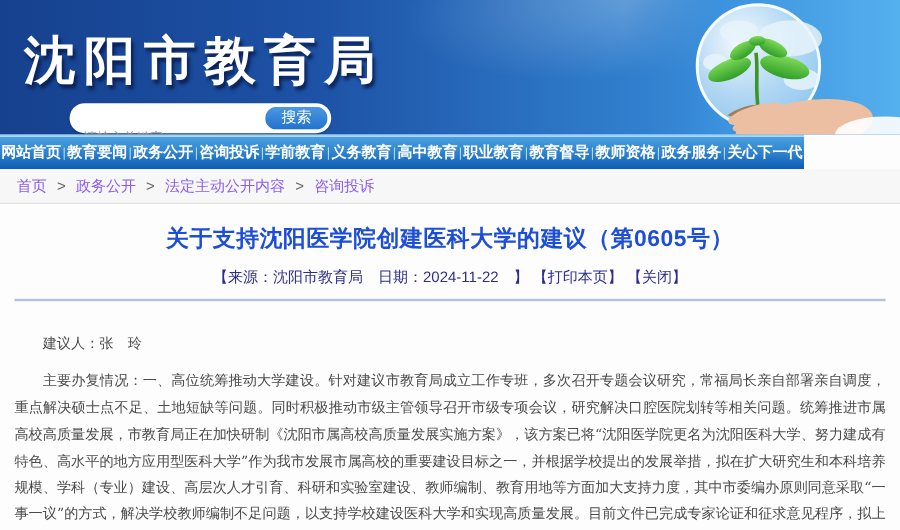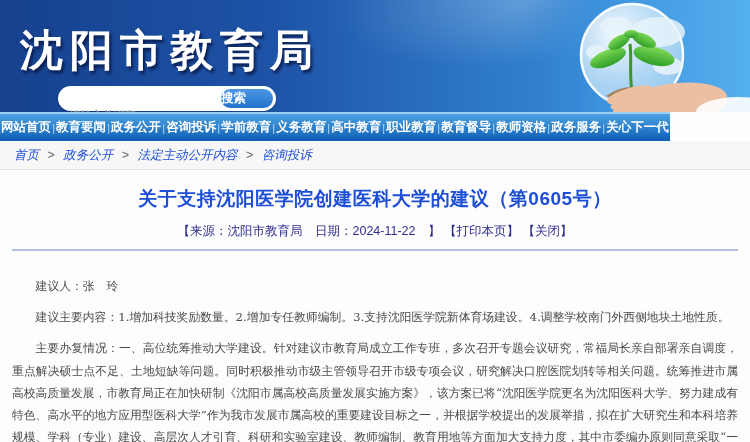--- a/index.html
+++ b/index.html
@@ -15,32 +15,32 @@
     font-family:"DejaVu Serif","Liberation Serif",serif;
     font-size:43px;font-weight:bold;color:#ffffff;letter-spacing:7px;
     text-shadow:2px 3px 3px rgba(8,24,70,.85);}
   .search-bar{position:absolute;left:58px;top:86px;width:218px;height:25px;
     background:#ffffff;border-radius:13px;box-shadow:0 1px 2px rgba(0,0,0,.25);}
   .search-input{position:absolute;left:10px;top:17px;width:140px;height:22px;border:none;outline:none;
     background:transparent;font-size:11px;color:#555;}
   .search-input::placeholder{color:#9a9a9a;}
   .search-btn{position:absolute;right:2px;top:2px;width:54px;height:21px;
     background:linear-gradient(180deg,#4b97e2,#2272cd);border:1px solid #fff;border-radius:11px;
-    color:#fff;font-size:12.5px;font-weight:bold;line-height:19px;text-align:left;cursor:pointer;padding:0;}
+    color:#fff;font-size:12.5px;font-weight:normal;line-height:19px;text-align:center;cursor:pointer;padding:0;}
   .banner-art{position:absolute;right:0;top:0;width:230px;height:112px;}
   
   .nav{width:670px;height:27px;border-top:2px solid #9bd0f3;
     background:linear-gradient(180deg,#4aa0e0 0%,#2a7ecb 55%,#0d5db3 100%);
     display:flex;align-items:center;justify-content:space-evenly;}
   .nav a{color:#ffffff;font-size:12.5px;font-weight:bold;text-decoration:none;white-space:nowrap;}
   .nav .sep{color:rgba(200,230,250,.85);font-size:11px;}
   
   .breadcrumb{width:750px;height:29px;line-height:29px;background:#f7f7f7;
     border-bottom:1px solid #e3e3e3;font-size:12.5px;color:#4a4a4a;padding-left:14px;box-sizing:border-box;}
-  .breadcrumb a{color:#1d4ed8;text-decoration:none;font-style:italic;}
+  .breadcrumb a{color:#8b5cf6;text-decoration:none;}
   .breadcrumb .bsep{margin:0 5px;color:#666;}
   
   .content{padding:0 12px;}
   .article-title{margin:16px 0 0 0;text-align:center;font-size:19px;font-weight:bold;color:#1d4ed8;
     letter-spacing:.5px;}
   .article-meta{margin-top:11px;text-align:center;font-size:12.5px;color:#2d2d8e;}
   .article-meta a{color:#2d2d8e;text-decoration:none;}
   .divider{margin:9px 0 0 0;border:none;border-top:2px solid #b3c3dc;}
   .article-body{padding-top:24px;font-family:"DejaVu Serif","Liberation Serif",serif;
     font-size:11.8px;color:#4a4a4a;}
@@ -145,16 +145,15 @@
   <div class="article-meta">
     <span>【来源：沈阳市教育局　日期：2024-11-22　】</span>
     <a href="#">【打印本页】</a>
     <a href="#">【关闭】</a>
   </div>
 
   <hr class="divider">
 
   <div class="article-body">
     <p>建议人：张　玲</p>
-    <p>建议主要内容：1.增加科技奖励数量。2.增加专任教师编制。3.支持沈阳医学院新体育场建设。4.调整学校南门外西侧地块土地性质。</p>
     <p>主要办复情况：一、高位统筹推动大学建设。针对建议市教育局成立工作专班，多次召开专题会议研究，常福局长亲自部署亲自调度，重点解决硕士点不足、土地短缺等问题。同时积极推动市级主管领导召开市级专项会议，研究解决口腔医院划转等相关问题。统筹推进市属高校高质量发展，市教育局正在加快研制《沈阳市属高校高质量发展实施方案》，该方案已将“沈阳医学院更名为沈阳医科大学、努力建成有特色、高水平的地方应用型医科大学”作为我市发展市属高校的重要建设目标之一，并根据学校提出的发展举措，拟在扩大研究生和本科培养规模、学科（专业）建设、高层次人才引育、科研和实验室建设、教师编制、教育用地等方面加大支持力度，其中市委编办原则同意采取“一事一议”的方式，解决学校教师编制不足问题，以支持学校建设医科大学和实现高质量发展。目前文件已完成专家论证和征求意见程序，拟上市委教育工作领导小组会议审议后下发。</p>
   </div>
 </div>
 
 </body></html>

